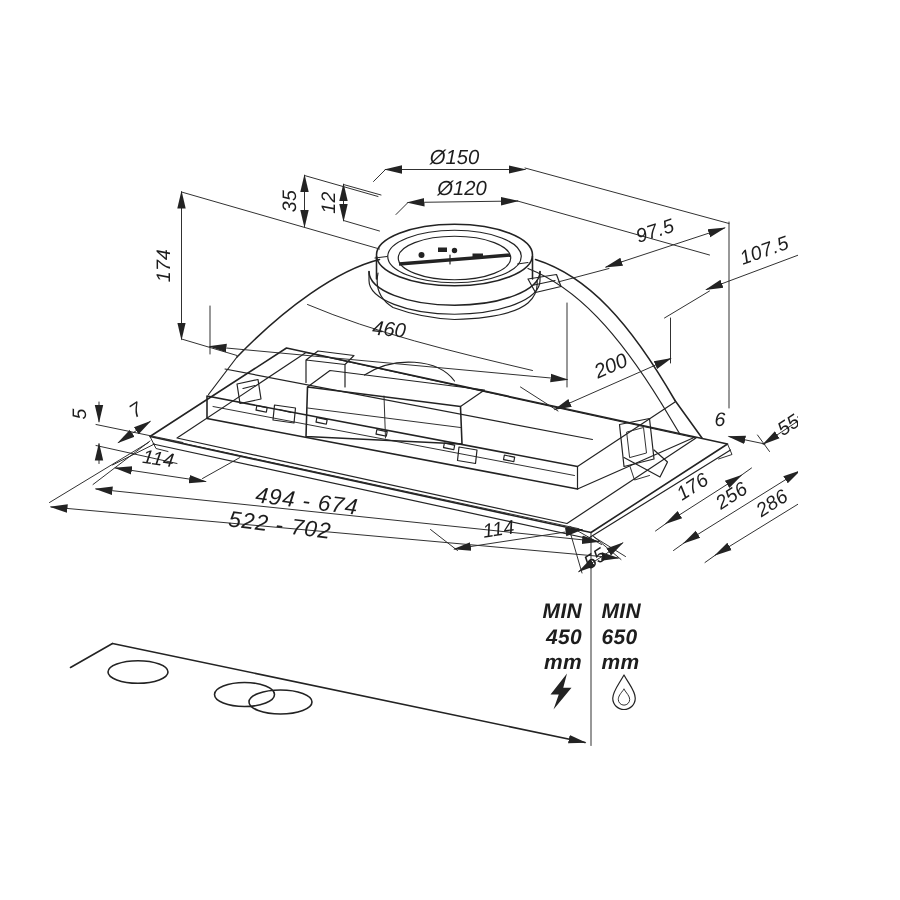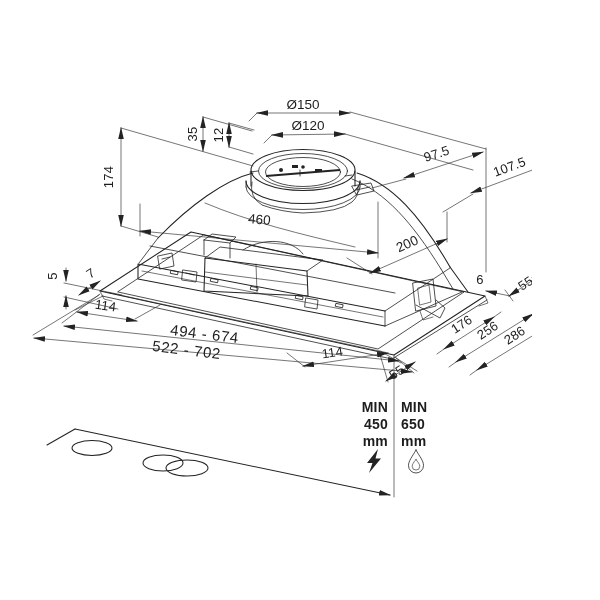--- a/index.html
+++ b/index.html
@@ -1,16 +1,16 @@
 <!DOCTYPE html>
 <html><head>
 <meta charset="utf-8">
 <style>
   html,body{margin:0;padding:0;background:#ffffff;}
-  #stage{width:532px;height:600px;background:#ffffff;position:relative;overflow:hidden;}
+  #stage{width:532px;height:600px;background:#ffffff;position:relative;overflow:hidden;font-style:italic;}
   svg text{font-family:"Liberation Sans","DejaVu Sans",sans-serif;fill:#1d1d1d;}
   .dm{font-size:13px;letter-spacing:.2px;}
   .dm-md{font-size:13.5px;}
   .dm-lg{font-size:15px;letter-spacing:.6px;}
   .min-t{font-size:14px;font-weight:bold;letter-spacing:.2px;}
   .o{stroke:#232323;fill:none;stroke-width:1.05;stroke-linejoin:round;stroke-linecap:round;}
   .f{stroke:#232323;fill:none;stroke-width:.8;stroke-linejoin:round;stroke-linecap:round;}
   .c{stroke:#2b2b2b;fill:none;stroke-width:.65;stroke-linecap:round;}
   .dk{fill:#232323;stroke:none;}
   .a2{marker-start:url(#ar);marker-end:url(#ar);}

